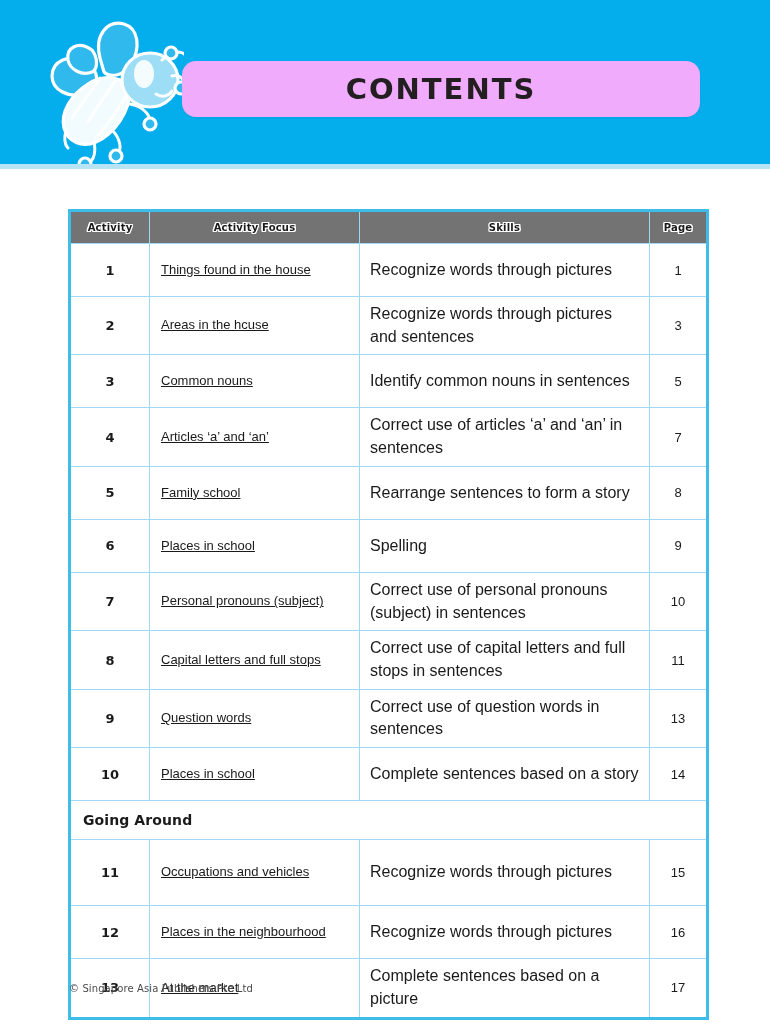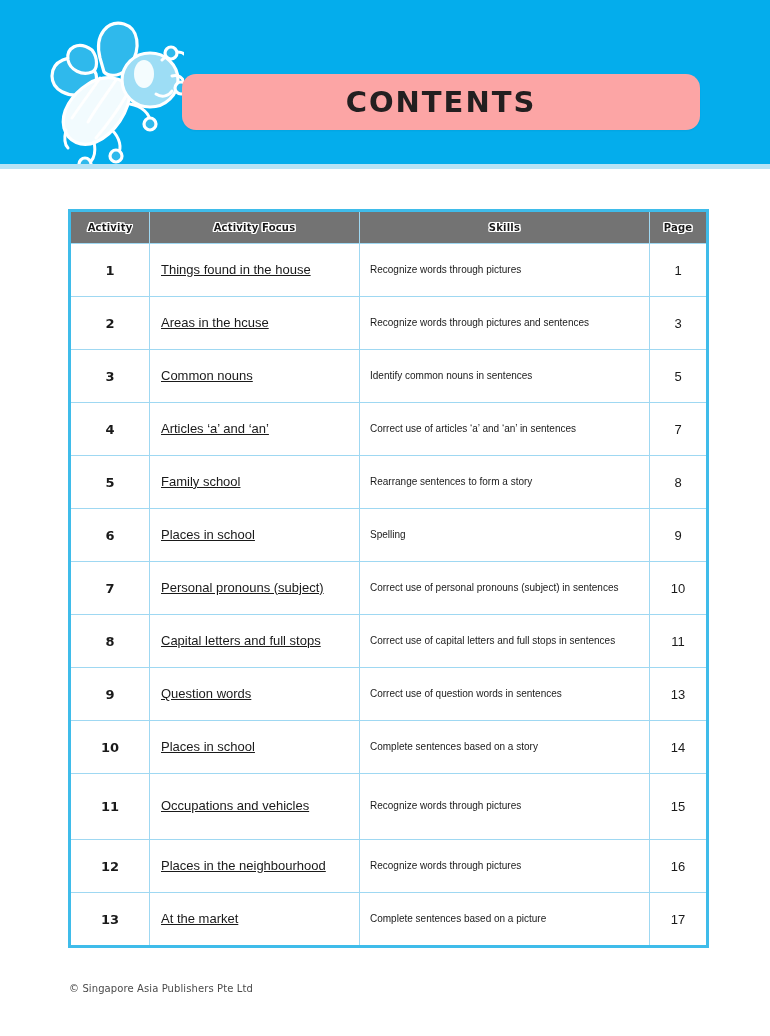--- a/index.html
+++ b/index.html
@@ -40,24 +40,24 @@
     left: 38px;
     top: 18px;
     width: 146px;
     height: 148px;
   }
 
   
   .contents-pill {
     position: absolute;
     left: 182px;
-    top: 74px;
+    top: 61px;
     width: 518px;
     height: 56px;
-    background: #fca5a5;
+    background: #f0abfc;
     border-radius: 14px;
     display: flex;
     align-items: center;
     justify-content: center;
     box-shadow: 0 1px 2px rgba(0,0,0,0.05);
   }
   .contents-title {
     font-size: 29px;
     font-weight: bold;
     letter-spacing: 2.0px;
@@ -133,21 +133,21 @@
   }
   .toc td.focus {
     padding: 6px 8px 6px 11px;
     font-size: 13px;
     color: #1A1A1A;
     line-height: 1.42;
     text-decoration: underline;
   }
   .toc td.skills {
     padding: 6px 8px 6px 10px;
-    font-size: 10px;
+    font-size: 16px;
     color: #1A1A1A;
     line-height: 1.42;
   }
   .toc td.page {
     text-align: center;
     font-size: 13px;
     color: #1A1A1A;
   }
   .toc tr.r-1 td { height: 40px; }
   .toc tr.r-2 td { height: 40px; }
@@ -284,20 +284,23 @@
         <td class="skills">Correct use of question words in sentences</td>
         <td class="page">13</td>
       </tr>
       <tr class="r-1">
         <td class="num">10</td>
         <td class="focus">Places in school</td>
         <td class="skills">Complete sentences based on a story</td>
         <td class="page">14</td>
       </tr>
 
+      <tr>
+        <td class="section" colspan="4">Going Around</td>
+      </tr>
       <tr class="r-tall">
         <td class="num">11</td>
         <td class="focus">Occupations and vehicles</td>
         <td class="skills">Recognize words through pictures</td>
         <td class="page">15</td>
       </tr>
       <tr class="r-1">
         <td class="num">12</td>
         <td class="focus">Places in the neighbourhood</td>
         <td class="skills">Recognize words through pictures</td>

